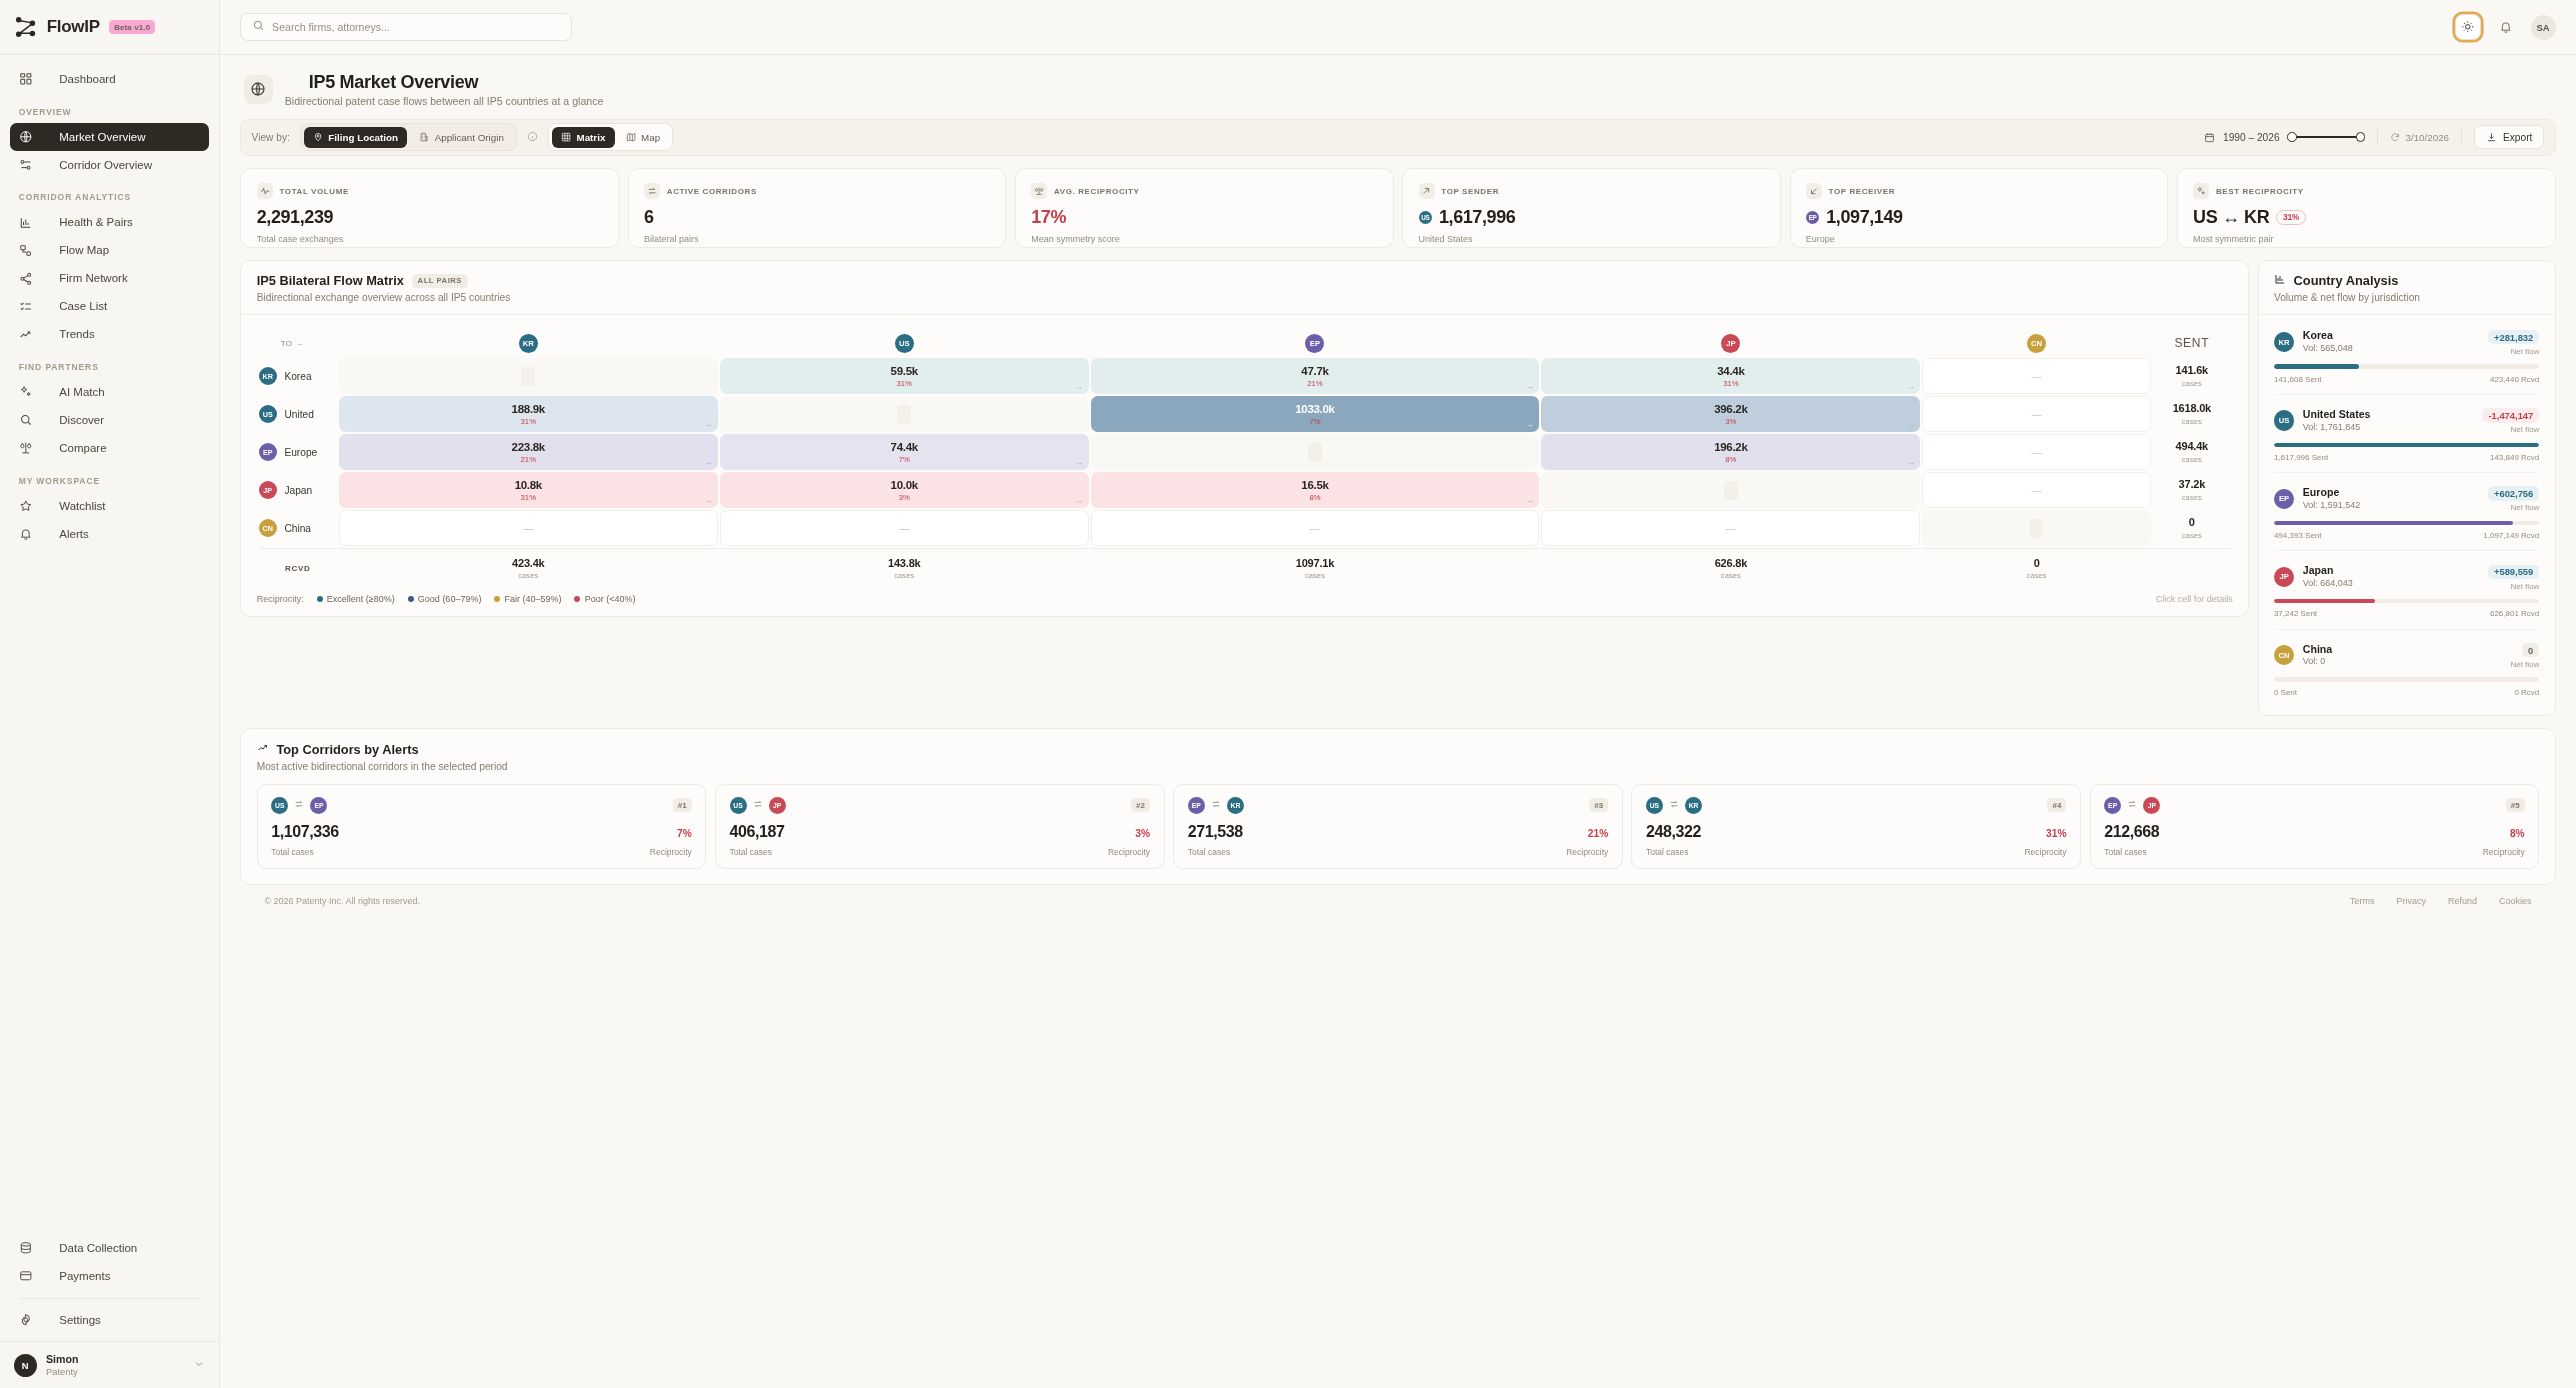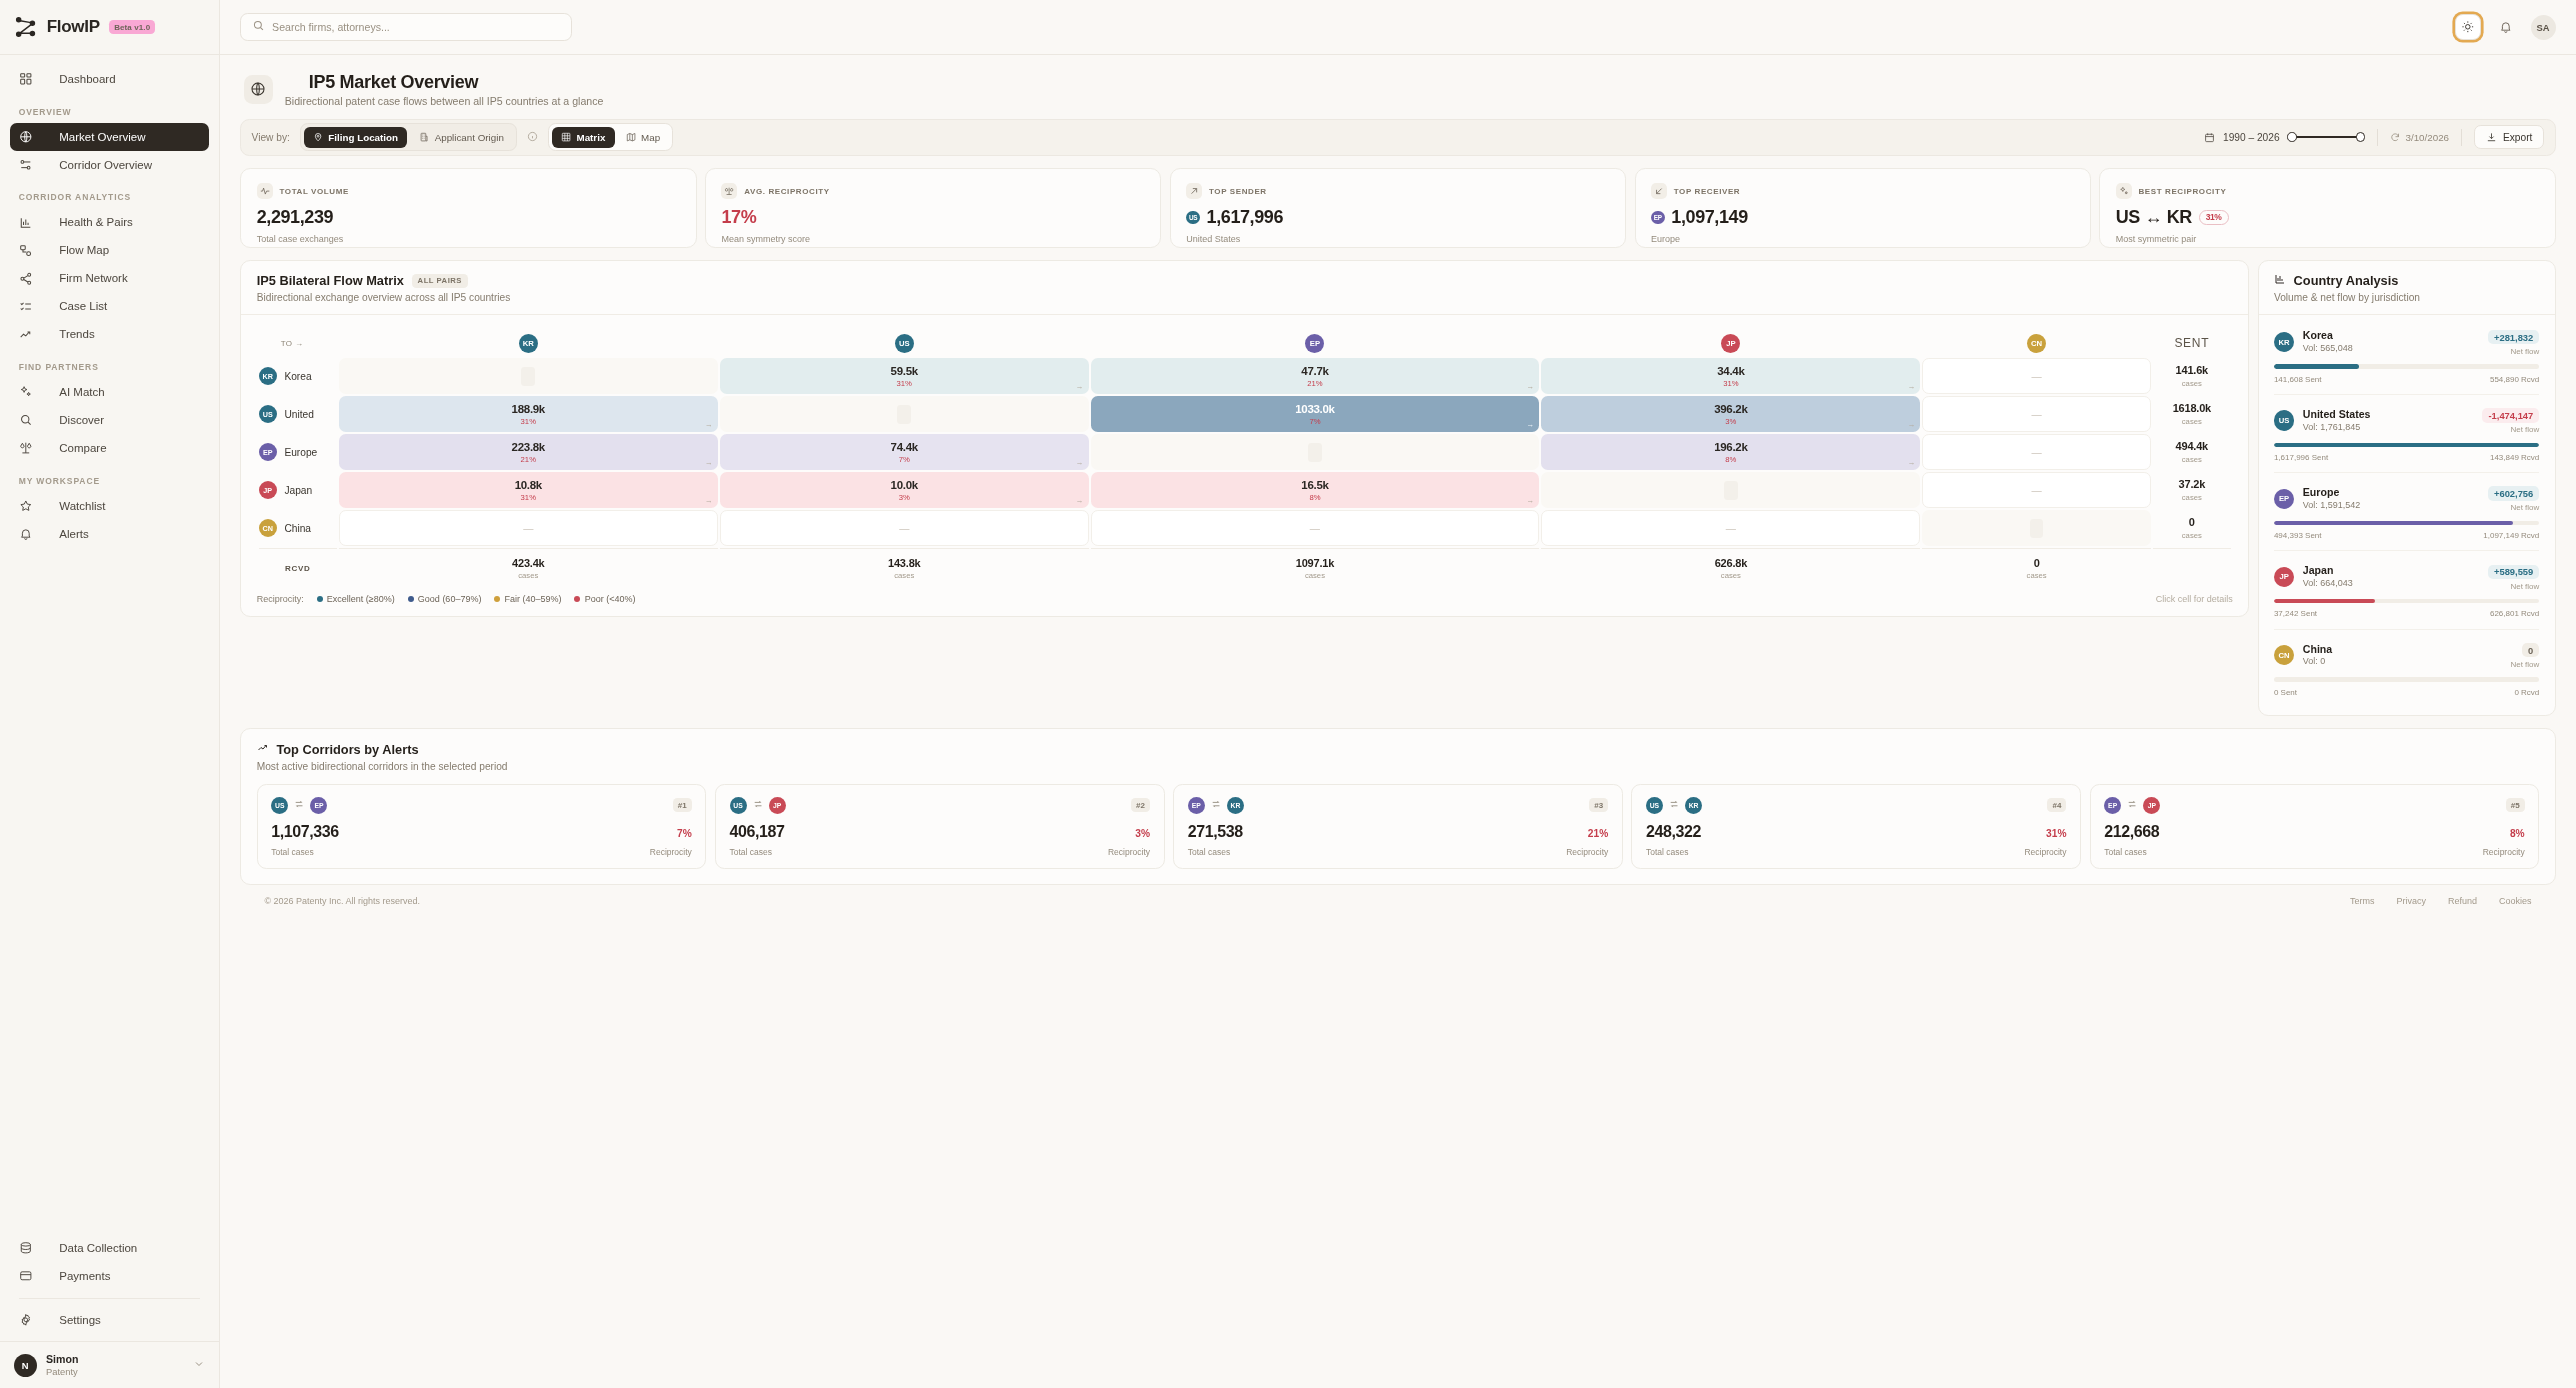--- a/index.html
+++ b/index.html
@@ -528,20 +528,32 @@
           <div class="kpi-head">
               <span class="kpi-ic">
             <svg viewBox="0 0 24 24" width="10.2" height="10.2" fill="none" stroke="#6d6458" stroke-width="1.9">
                   <path d="M2 12h4l2.5-7 4 14L15.5 12H22"></path>
                 </svg>
               </span>
             <span class="kpi-label">Total Volume</span>
             </div>
           <div class="kpi-val">2,291,239</div>
           <div class="kpi-foot">Total case exchanges</div>
+        </div>
+        <div class="kpi">
+          <div class="kpi-head">
+              <span class="kpi-ic">
+            <svg viewBox="0 0 24 24" width="10.2" height="10.2" fill="none" stroke="#6d6458" stroke-width="1.9">
+                  <path d="M4 8h14l-3-3M20 16H6l3 3"></path>
+                </svg>
+              </span>
+            <span class="kpi-label">Active Corridors</span>
+            </div>
+          <div class="kpi-val">6</div>
+          <div class="kpi-foot">Bilateral pairs</div>
         </div>
         <div class="kpi">
           <div class="kpi-head">
               <span class="kpi-ic">
             <svg viewBox="0 0 24 24" width="10.2" height="10.2" fill="none" stroke="#6d6458" stroke-width="1.7">
                   <path d="M12 4v16M6 20h12M3 9l3-4 3 4M3 9a3 3 0 006 0M15 9l3-4 3 4M15 9a3 3 0 006 0"></path>
                 </svg>
               </span>
             <span class="kpi-label">Avg. Reciprocity</span>
             </div>
@@ -917,21 +929,21 @@
                 <span class="an-vol" style="display:block">Vol: 565,048</span>
                   </span>
                 <span class="an-net"><span class="net-badge pos">+281,832</span>
                 <span class="net-lbl" style="display:block">Net flow</span></span>
               </div>
               <div class="an-bar">
                   <span style="width:32%;background:#2b6e84"></span>
                 </div>
               <div class="an-foot">
                   <span>141,608 Sent</span>
-                  <span class="r">554,890 Rcvd</span>
+                  <span class="r">423,440 Rcvd</span>
                 </div>
             </div>
 
             <div class="an-row">
               <div class="an-top">
                 <span class="flag" style="width:20.4px;height:20.4px;font-size:7.7px;background:#2b6e84">US</span>
                 <span>
                     <span class="an-name" style="display:block">United States</span>
                 <span class="an-vol" style="display:block">Vol: 1,761,845</span>
                   </span>

